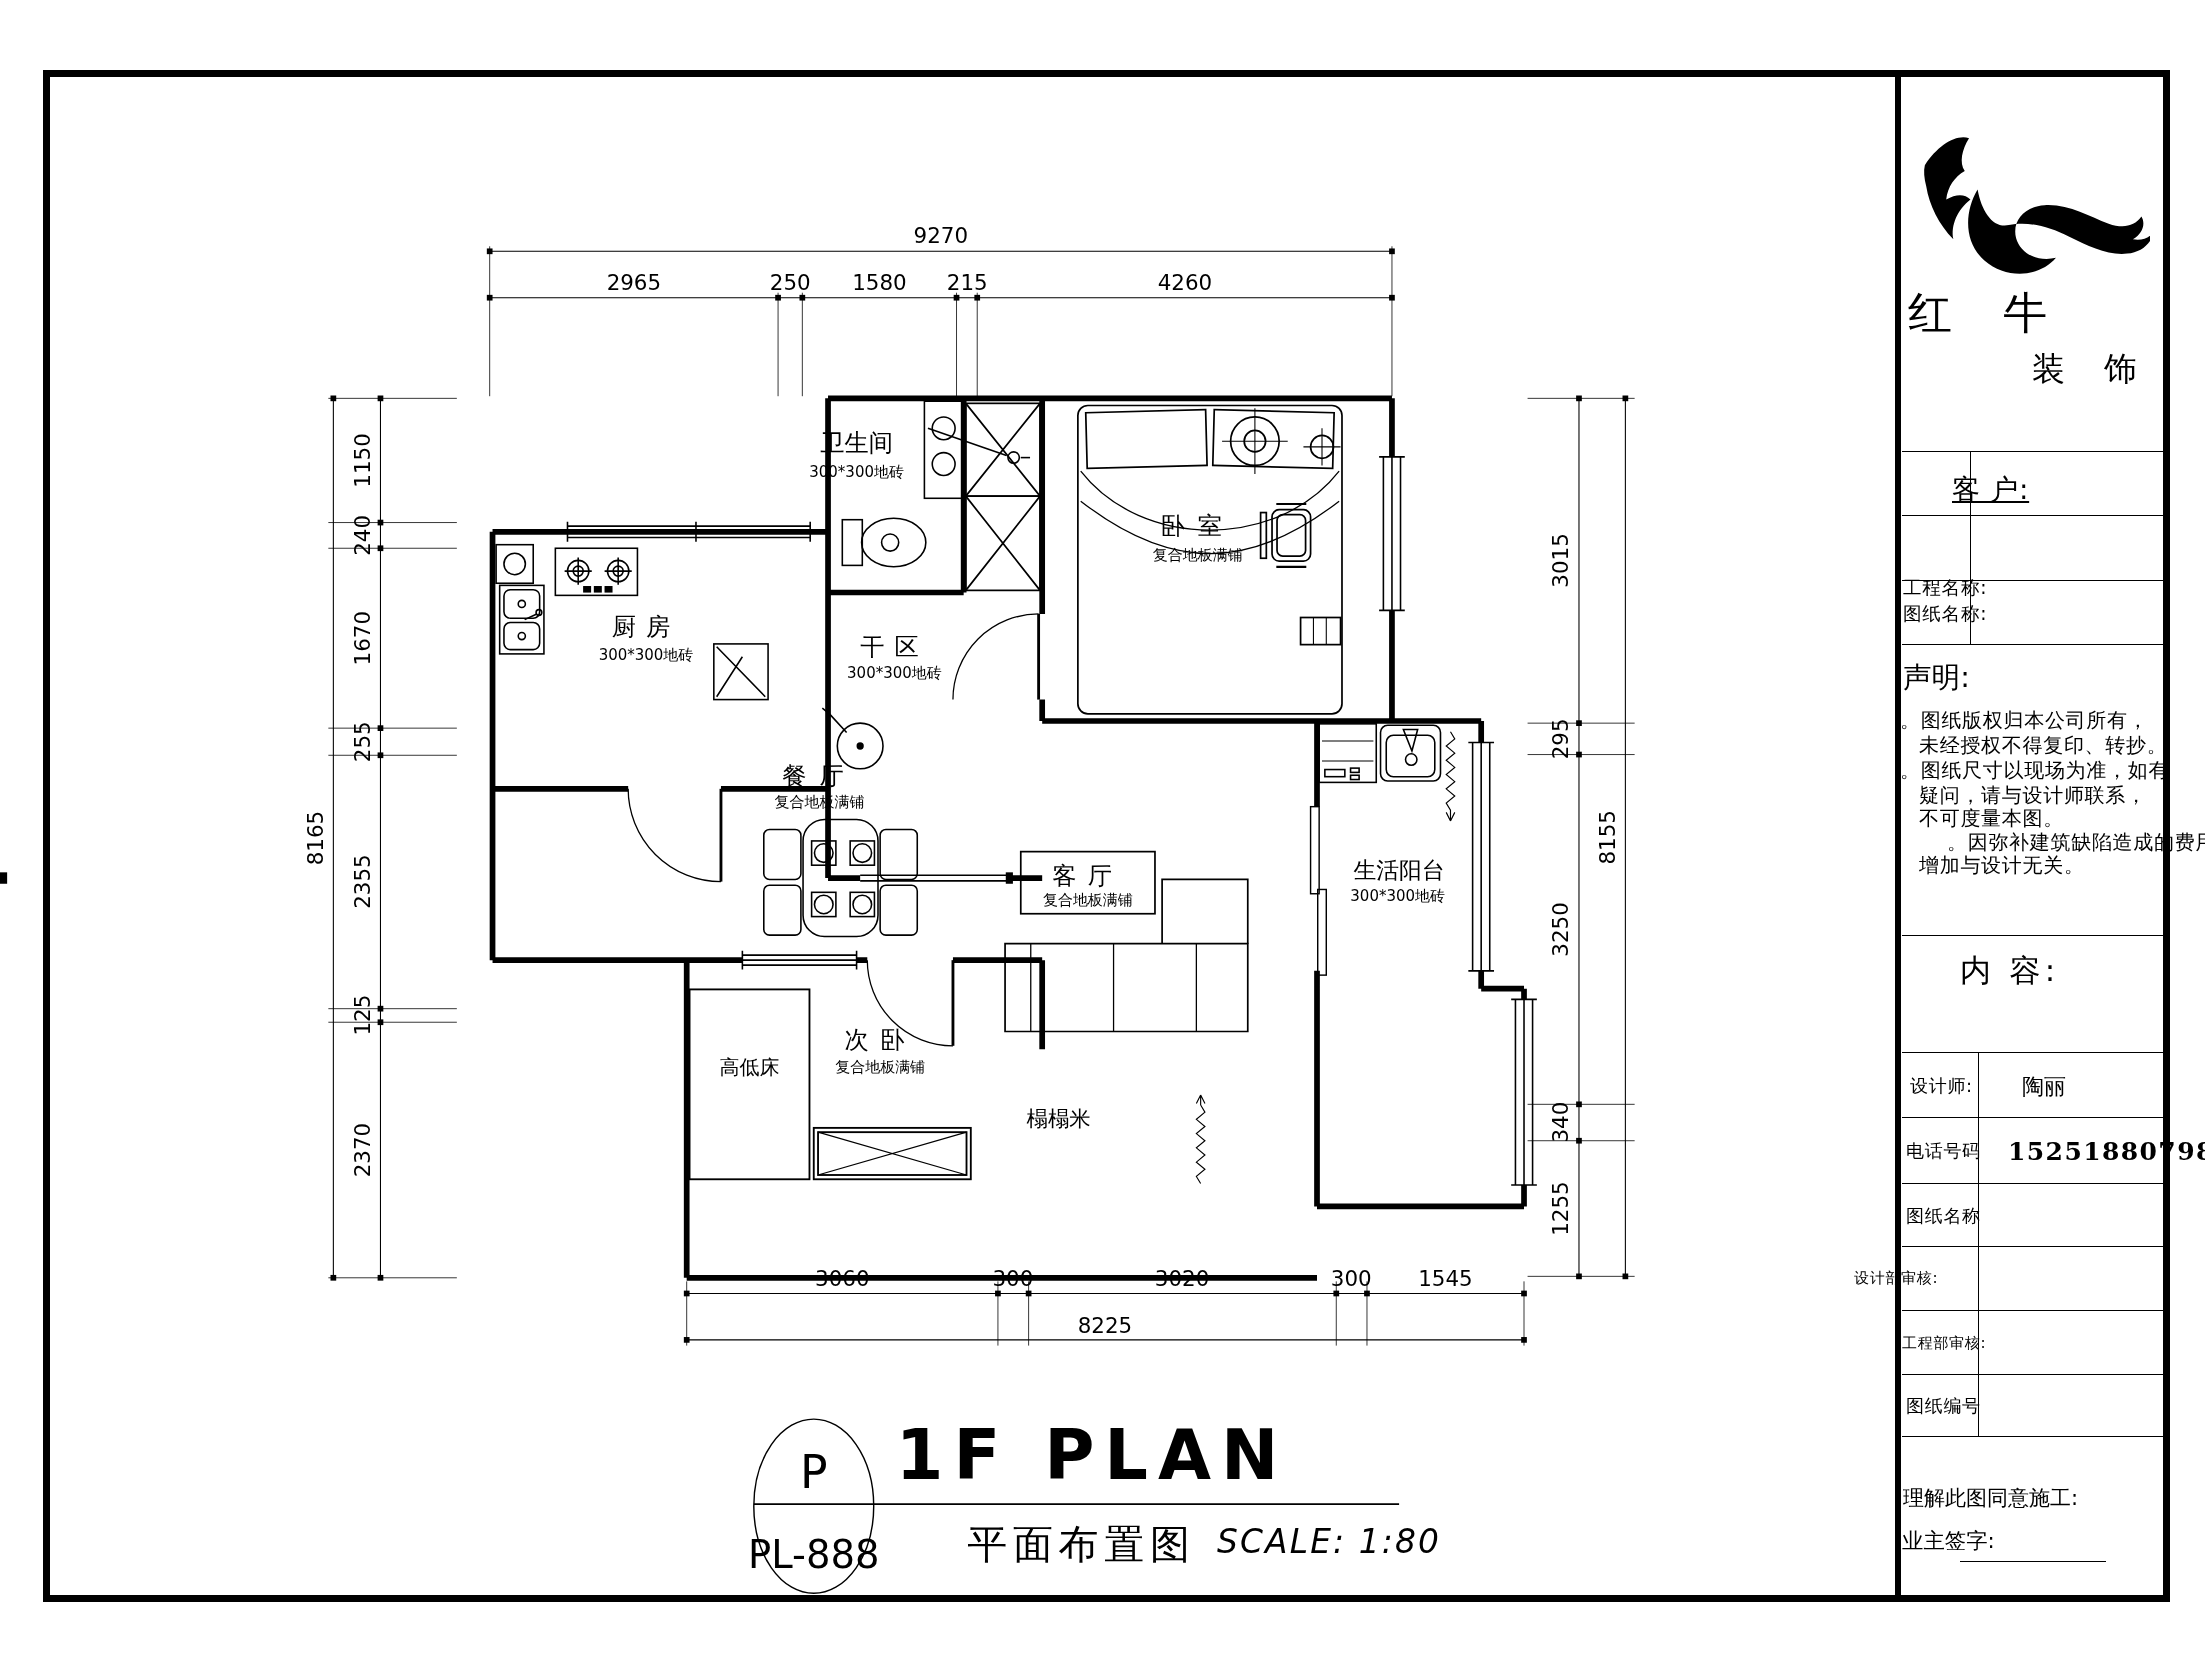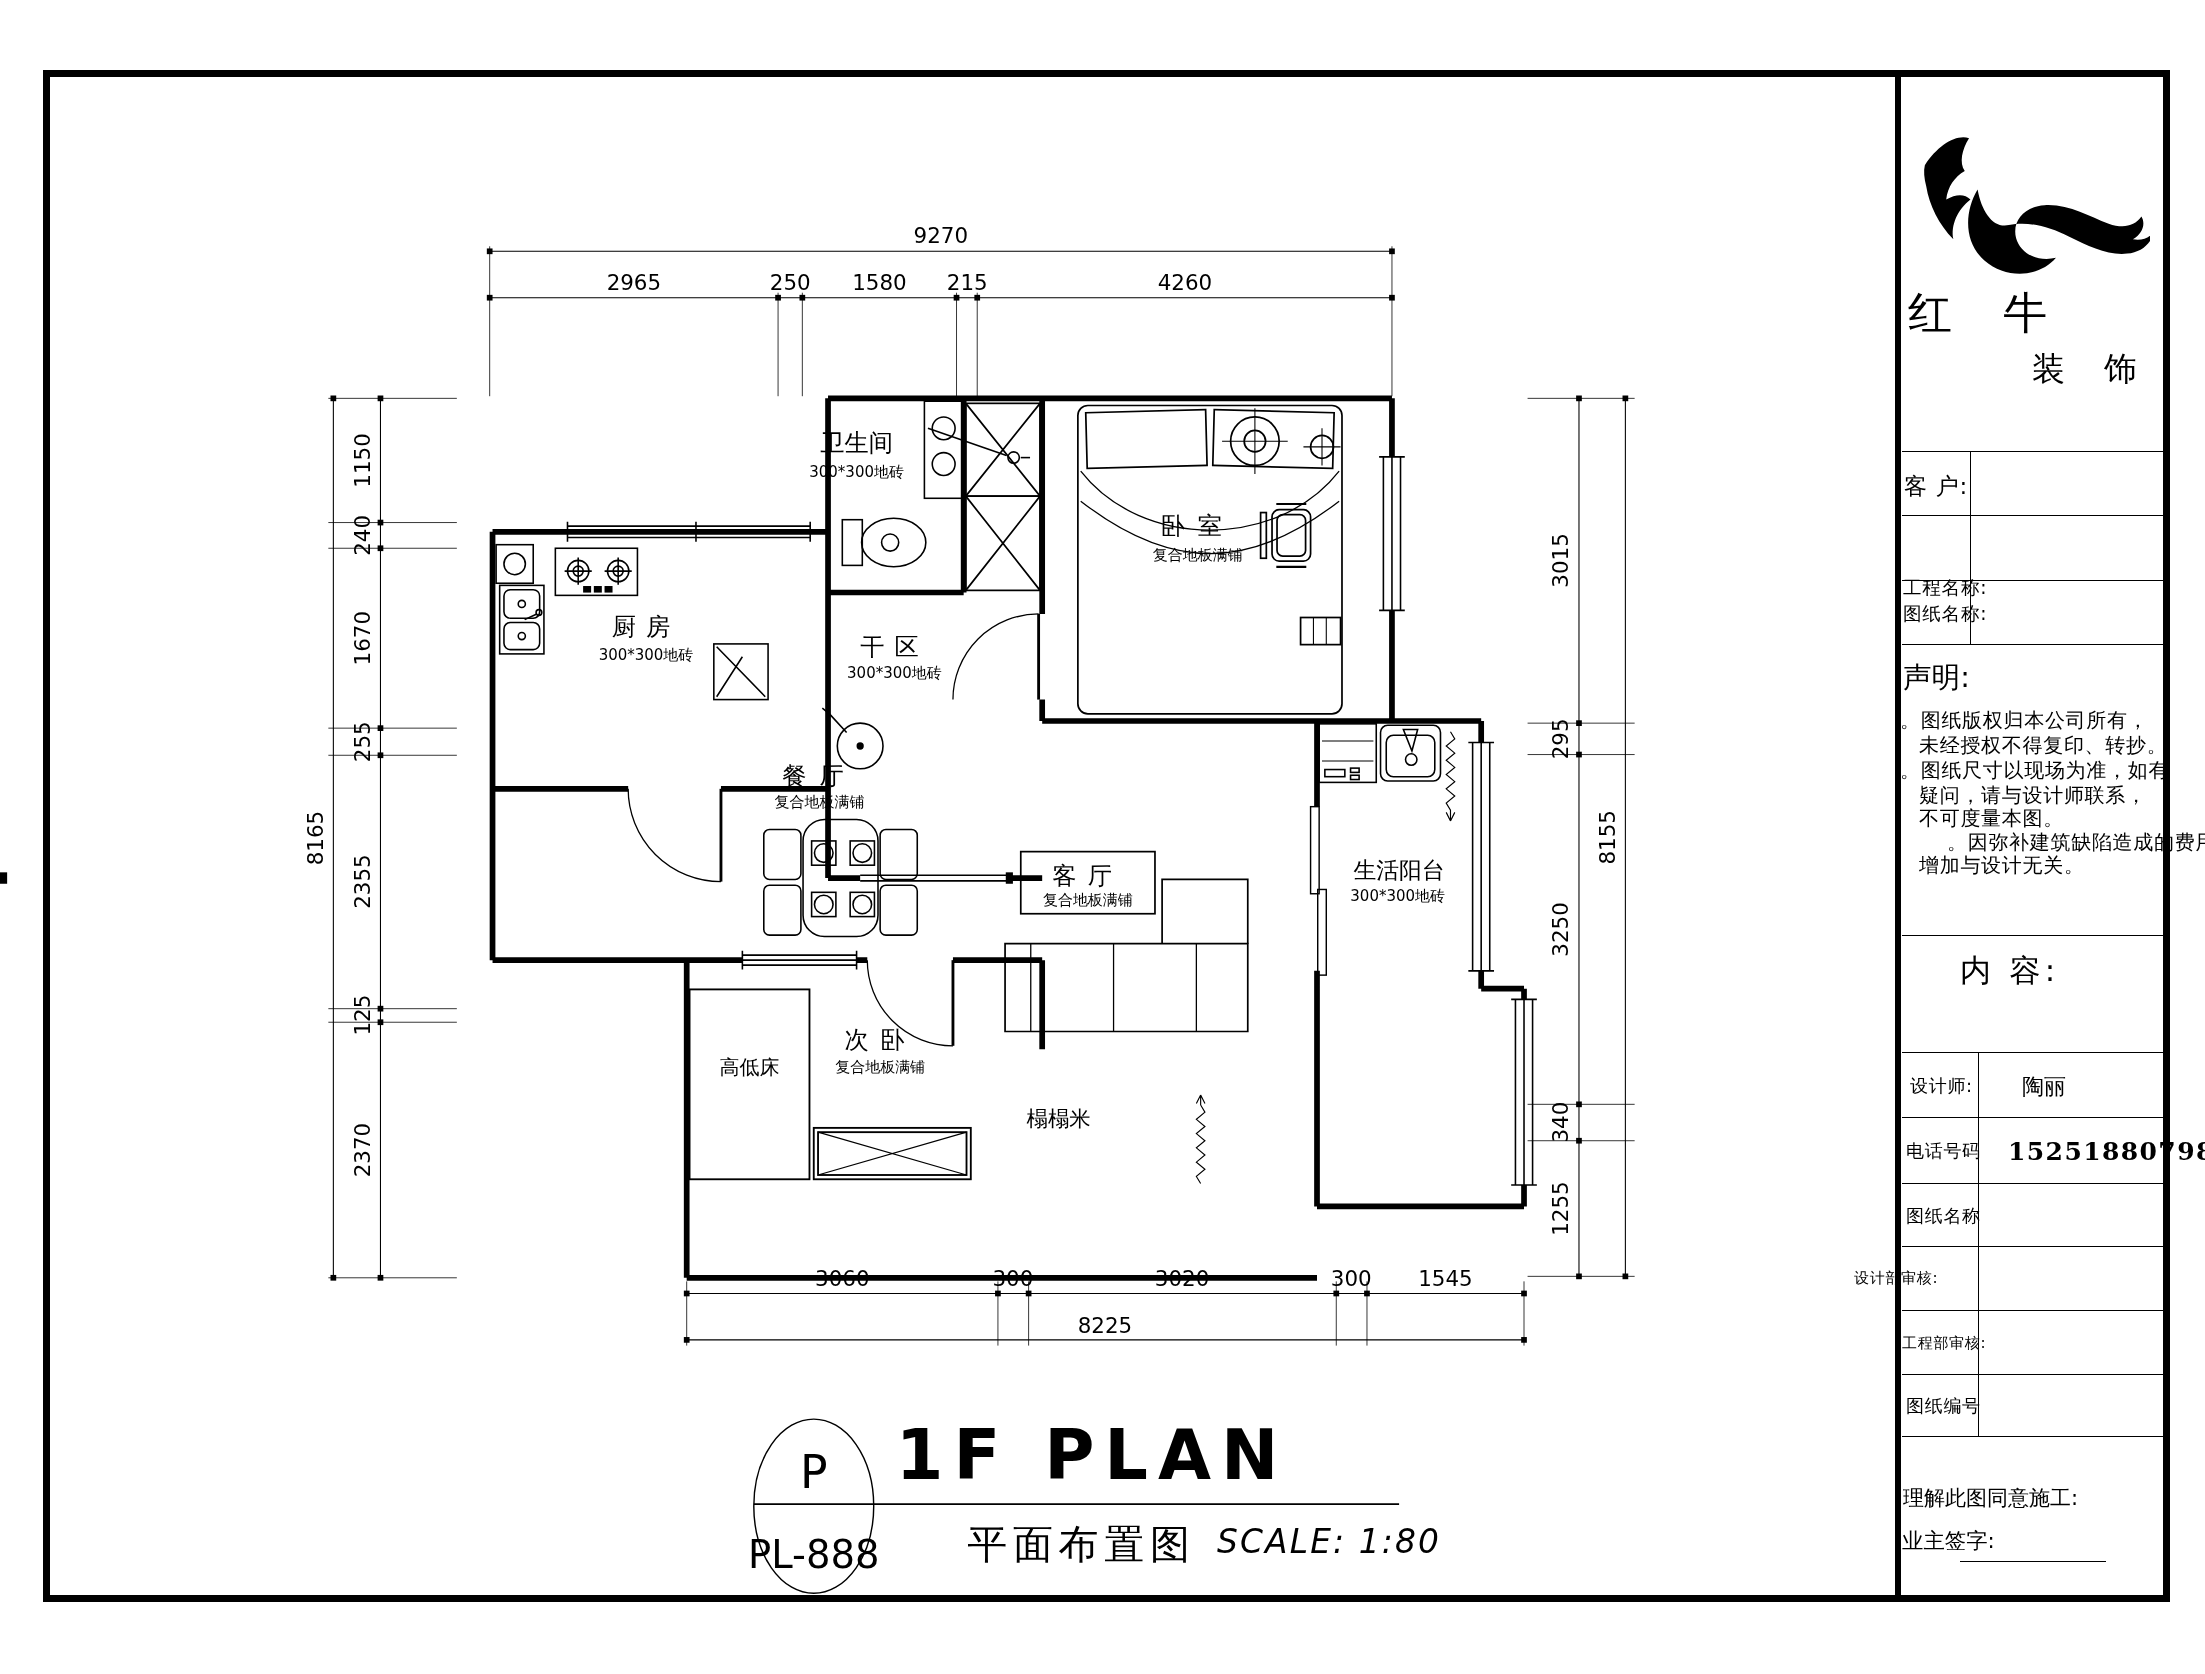--- a/index.html
+++ b/index.html
@@ -32,21 +32,21 @@
   </svg>
 </div>
 <div class="abs" style="left:1908px;top:284px;font-size:44px;letter-spacing:18.6px;font-family:'DejaVu Serif',serif;">红 牛</div>
 <div class="abs" style="left:2032px;top:347px;font-size:33px;letter-spacing:14.3px;font-family:'DejaVu Serif',serif;">装 饰</div>
 
 <div class="abs hline" style="left:1902px;top:451px;width:263px;"></div>
 <div class="abs hline" style="left:1902px;top:515px;width:263px;"></div>
 <div class="abs hline" style="left:1902px;top:580px;width:263px;"></div>
 <div class="abs hline" style="left:1902px;top:644px;width:263px;"></div>
 <div class="abs vline" style="left:1970px;top:451px;height:193px;"></div>
-<div class="abs tb-field" style="left:1904px;top:471px;font-size:23px;">客 户:</div>
+<div class="abs tb-field" style="left:1952px;top:471px;font-size:28px;text-decoration:underline;">客 户:</div>
 <div class="abs tb-field" style="left:1903px;top:537px;margin-top:38px;">工程名称:</div>
 <div class="abs tb-field" style="left:1903px;top:601px;">图纸名称:</div>
 <div class="abs" style="left:1978px;top:464px;width:182px;height:43px;"></div>
 <div class="abs" style="left:1978px;top:528px;width:182px;height:43px;"></div>
 <div class="abs" style="left:1978px;top:593px;width:182px;height:43px;"></div>
 
 <div class="abs" style="left:1903px;top:658px;font-size:28.6px;">声明:</div>
 <div class="abs stm-line" style="left:1900px;top:707px;">。图纸版权归本公司所有，</div>
 <div class="abs stm-line" style="left:1919px;top:732px;text-align:right;">未经授权不得复印、转抄。</div>
 <div class="abs stm-line" style="left:1900px;top:757px;">。图纸尺寸以现场为准，如有</div>

